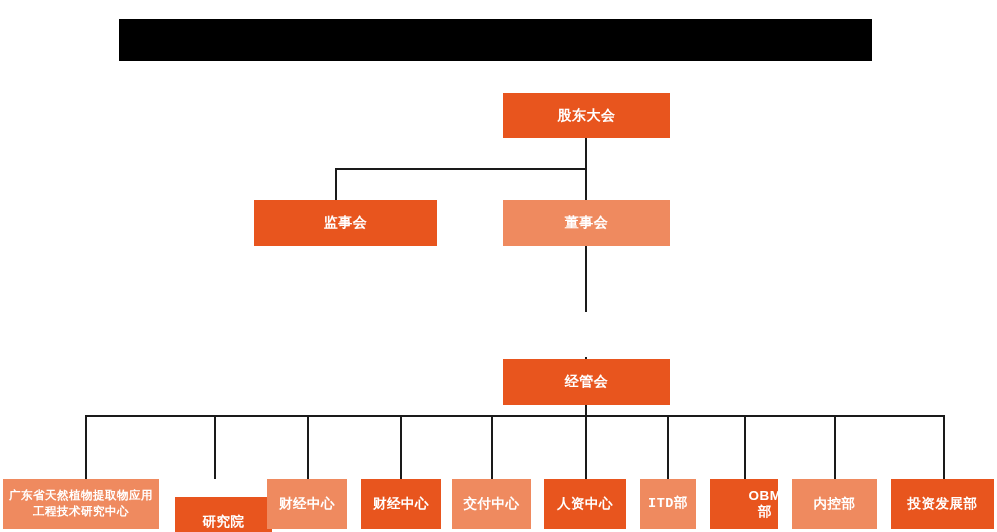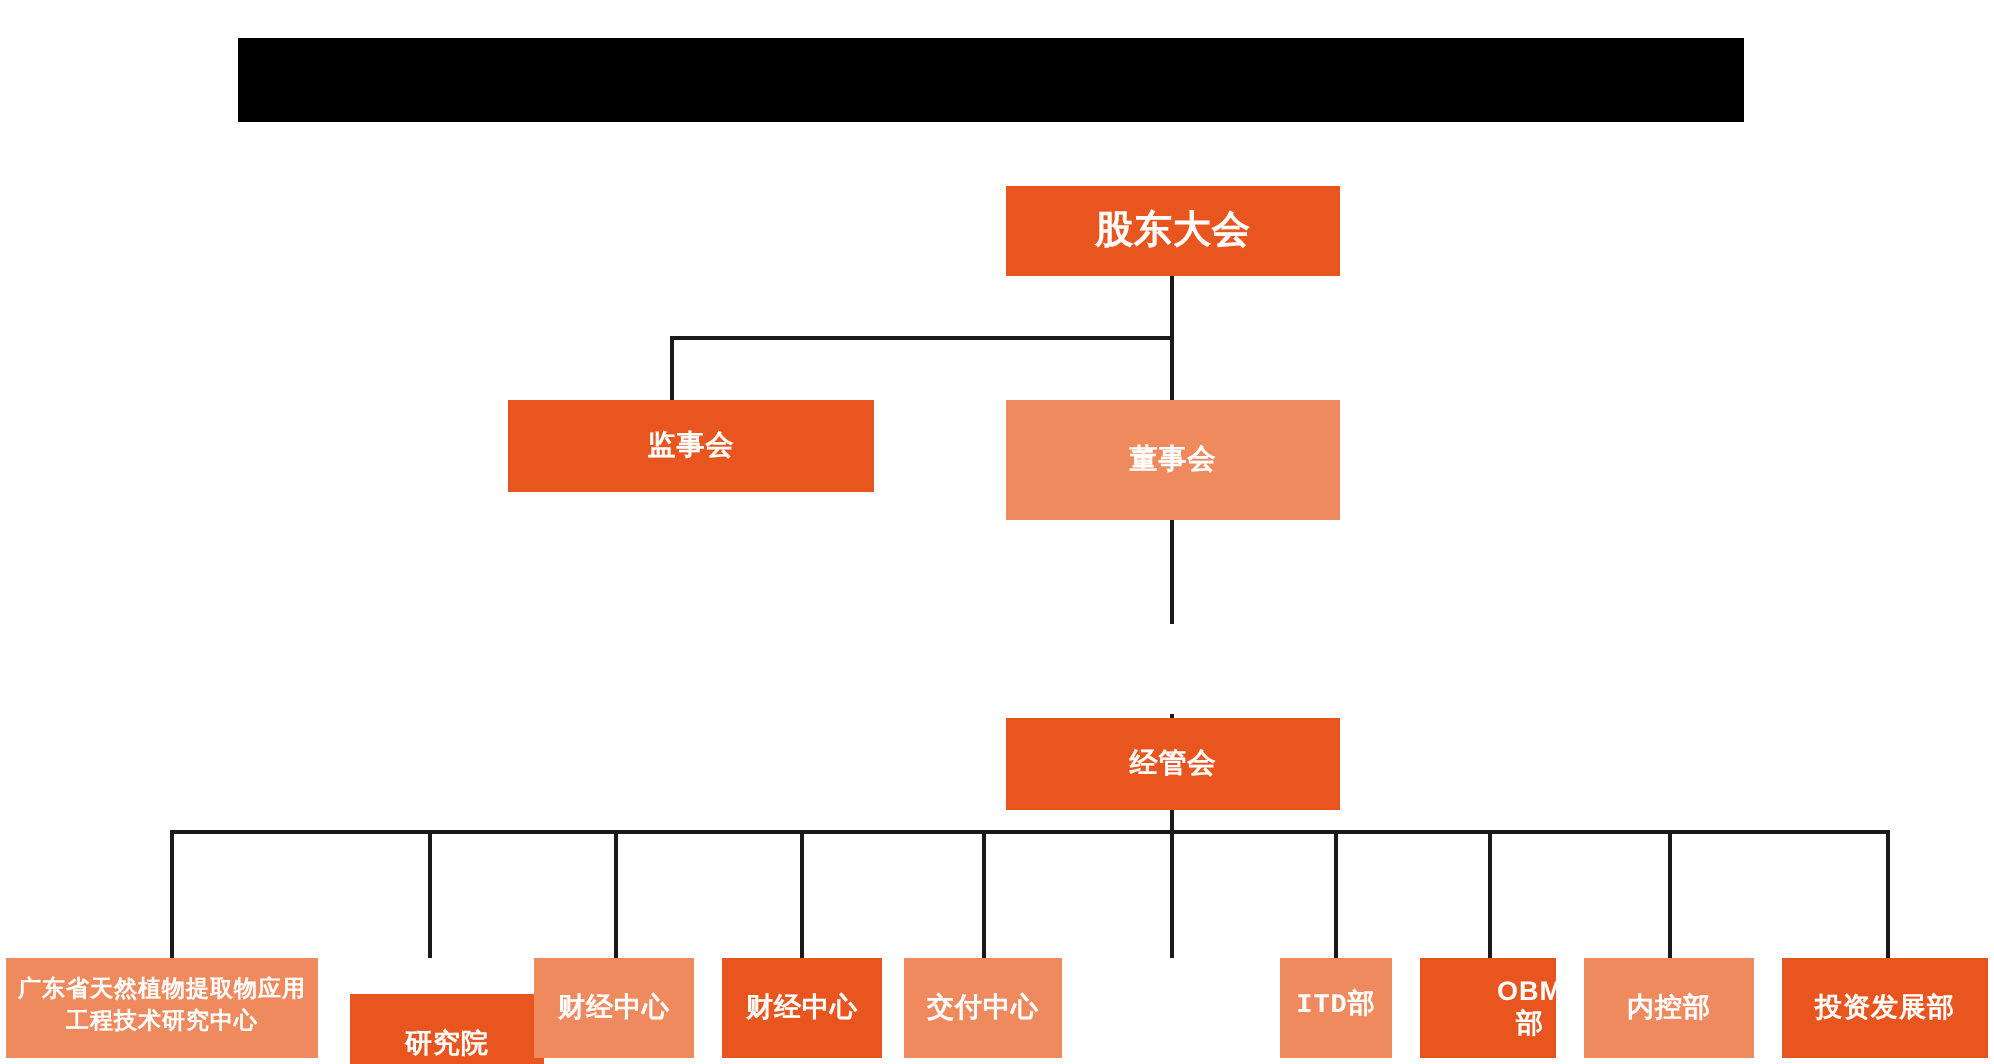--- a/index.html
+++ b/index.html
@@ -52,21 +52,21 @@
     text-align: center;
     color: #ffffff;
     font-weight: bold;
     line-height: 1.22;
     letter-spacing: 0.5px;
     -webkit-font-smoothing: antialiased;
   }
   .node.dark  { background: #E8551E; }
   .node.light { background: #EF8A5F; }
 
-  .node.lvl1 { font-size: 19px; }
+  .node.lvl1 { font-size: 14px; }
   .node.lvl2 { font-size: 14px; }
   .node.lvl3 { font-size: 14px; }
   .node.leaf { font-size: 13.5px; }
   .node.leaf.wrap { font-size: 11.5px; line-height: 1.38; padding: 0 5px; }
 </style>
 </head>
 <body>
 
 <div id="chart-root">
 
@@ -93,27 +93,28 @@
   <div class="line-v" style="left:491px; top:415px; height:64px;"></div>
   <div class="line-v" style="left:585px; top:415px; height:64px;"></div>
   <div class="line-v" style="left:667px; top:415px; height:64px;"></div>
   <div class="line-v" style="left:744px; top:415px; height:64px;"></div>
   <div class="line-v" style="left:834px; top:415px; height:64px;"></div>
   <div class="line-v" style="left:943px; top:415px; height:64px;"></div>
 
   <div class="node lvl1 dark" style="left:503px; top:93px;  width:167px; height:45px;">股东大会</div>
 
   <div class="node lvl2 dark" style="left:254px; top:200px; width:183px; height:46px;">监事会</div>
-  <div class="node lvl2 light" style="left:503px; top:200px; width:167px; height:60px;">董事会</div>
+  <div class="node lvl2 light" style="left:503px; top:200px; width:167px; height:46px;">董事会</div>
 
   <div class="node lvl3 dark" style="left:503px; top:311px; width:167px; height:46px;margin-top:48px;">经管会</div>
 
   <div class="node leaf wrap light" style="left:3px;   top:479px; width:156px; height:50px;">广东省天然植物提取物应用工程技术研究中心</div>
   <div class="node leaf dark" style="left:175px; top:497px; width:97px;  height:50px;">研究院</div>
   <div class="node leaf light" style="left:267px; top:479px; width:80px;  height:50px;">财经中心</div>
   <div class="node leaf dark" style="left:361px; top:479px; width:80px;  height:50px;">财经中心</div>
   <div class="node leaf light" style="left:452px; top:479px; width:79px;  height:50px;">交付中心</div>
+  <div class="node leaf dark" style="left:544px; top:479px; width:82px;  height:50px;">人资中心</div>
   <div class="node leaf light" style="left:640px; top:479px; width:56px;  height:50px;font-family:Liberation Mono, monospace;">ITD部</div>
   <div class="node leaf dark" style="left:710px; top:479px; width:68px;  height:50px;padding-left:42px;">OBM部</div>
   <div class="node leaf light" style="left:792px; top:479px; width:85px;  height:50px;">内控部</div>
   <div class="node leaf dark" style="left:891px; top:479px; width:103px; height:50px;">投资发展部</div>
 
 </div>
 
 </body></html>

